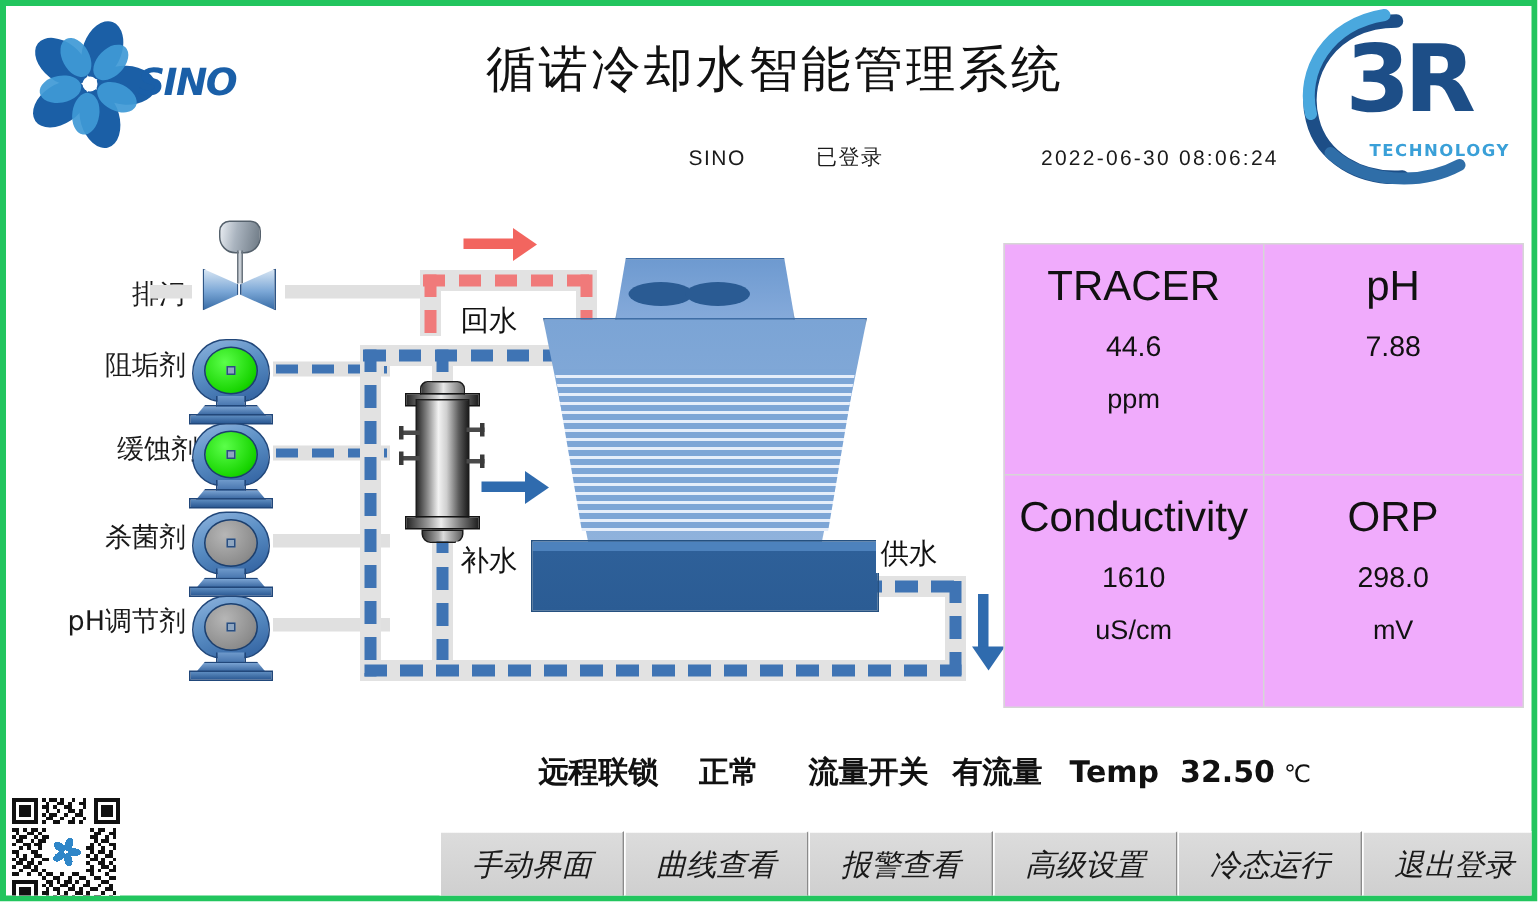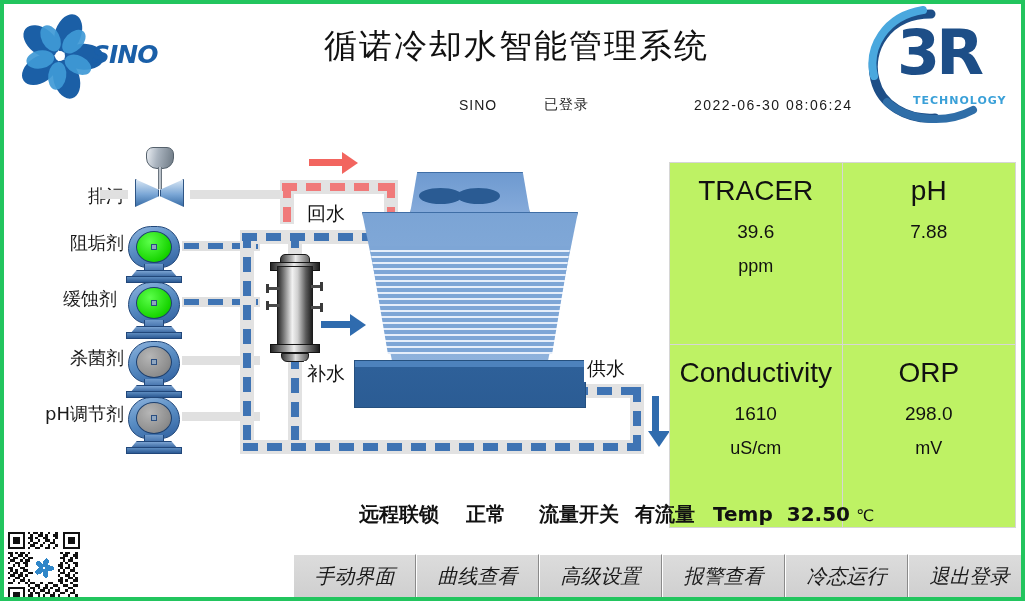--- a/index.html
+++ b/index.html
@@ -214,24 +214,24 @@
   .arrow-shaft-v{position:absolute;width:7px;}
 
   .pipe-label{
     position:absolute;font-size:19px;color:#111;
     font-family:"DejaVu Sans","Liberation Sans",sans-serif;
     background:#ffffff;padding:0 3px;white-space:nowrap;
   }
 
   
   #meas-panel{
-    position:absolute;left:665px;top:158px;width:347px;height:366px;
+    position:absolute;left:665px;top:158px;width:347px;height:310px;
     border:1px solid #d6d6d6;box-sizing:border-box;
     display:grid;grid-template-columns:1fr 1fr;grid-template-rows:1fr 1fr;
-    background:#bef264;
+    background:#f0abfc;
   }
   .meas-cell{
     border-right:1px solid #d6d6d6;border-bottom:1px solid #d6d6d6;
     box-sizing:border-box;display:flex;flex-direction:column;
     align-items:center;justify-content:flex-start;padding-top:10px;
   }
   .meas-cell:nth-child(2n){border-right:none;}
   .meas-cell:nth-child(n+3){border-bottom:none;}
   .meas-name{font-size:28px;color:#111;line-height:1.25;}
   .meas-value{font-size:19px;color:#111;margin-top:13px;}
@@ -314,21 +314,21 @@
   <div id="page-title">循诺冷却水智能管理系统</div>
 
   <div id="status-bar">
     <span class="user">SINO</span>
     <span class="login">已登录</span>
     <span class="dt">2022-06-30  08:06:24</span>
   </div>
 
   <div class="side-label" style="left:8px;top:180px;">排污</div>
   <div class="side-label" style="left:8px;top:227px;">阻垢剂</div>
-  <div class="side-label" style="left:1px;top:283px;">缓蚀剂</div>
+  <div class="side-label" style="left:16px;top:283px;">缓蚀剂</div>
   <div class="side-label" style="left:8px;top:342px;">杀菌剂</div>
   <div class="side-label" style="left:0px;top:398px;width:120px;">pH调节剂</div>
 
   <div id="valve">
     <div class="bonnet"></div>
     <div class="stem"></div>
     <div class="bow-l"></div>
     <div class="bow-r"></div>
   </div>
 
@@ -434,21 +434,21 @@
     <div id="tower-basin"></div>
   </div>
 
   <div class="pipe-label" style="left:300px;top:197px;">回水</div>
   <div class="pipe-label" style="left:300px;top:357px;">补水</div>
   <div class="pipe-label" style="left:580px;top:352px;">供水</div>
 
   <div id="meas-panel">
     <div class="meas-cell">
       <div class="meas-name">TRACER</div>
-      <div class="meas-value">39.6</div>
+      <div class="meas-value">44.6</div>
       <div class="meas-unit">ppm</div>
     </div>
     <div class="meas-cell">
       <div class="meas-name">pH</div>
       <div class="meas-value">7.88</div>
       <div class="meas-unit"></div>
     </div>
     <div class="meas-cell">
       <div class="meas-name">Conductivity</div>
       <div class="meas-value">1610</div>
@@ -472,22 +472,22 @@
     <span class="gap-d"></span>
     <span class="seg">Temp</span>
     <span class="gap-e"></span>
     <span class="seg">32.50</span>
     <span class="unit">℃</span>
   </div>
 
   <div id="button-bar">
     <div class="nav-btn">手动界面</div>
     <div class="nav-btn">曲线查看</div>
+    <div class="nav-btn">报警查看</div>
     <div class="nav-btn">高级设置</div>
-    <div class="nav-btn">报警查看</div>
     <div class="nav-btn">冷态运行</div>
     <div class="nav-btn">退出登录</div>
   </div>
 
   <div id="qr-code">
     <svg width="72" height="72" viewBox="0 0 29 29" shape-rendering="crispEdges">
       <rect width="29" height="29" fill="#ffffff"></rect>
       <g fill="#111111">
         <path d="M0 0h7v7h-7z M1 1h5v5h-5z" fill-rule="evenodd"></path>
         <rect x="2" y="2" width="3" height="3"></rect>

